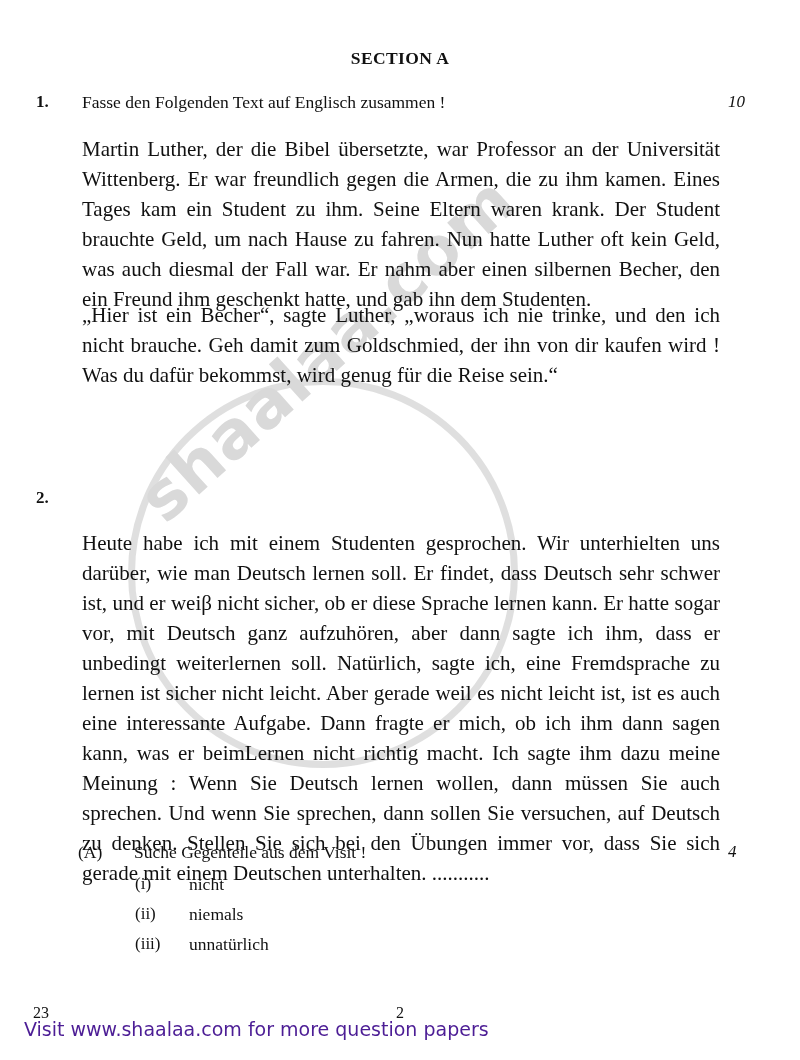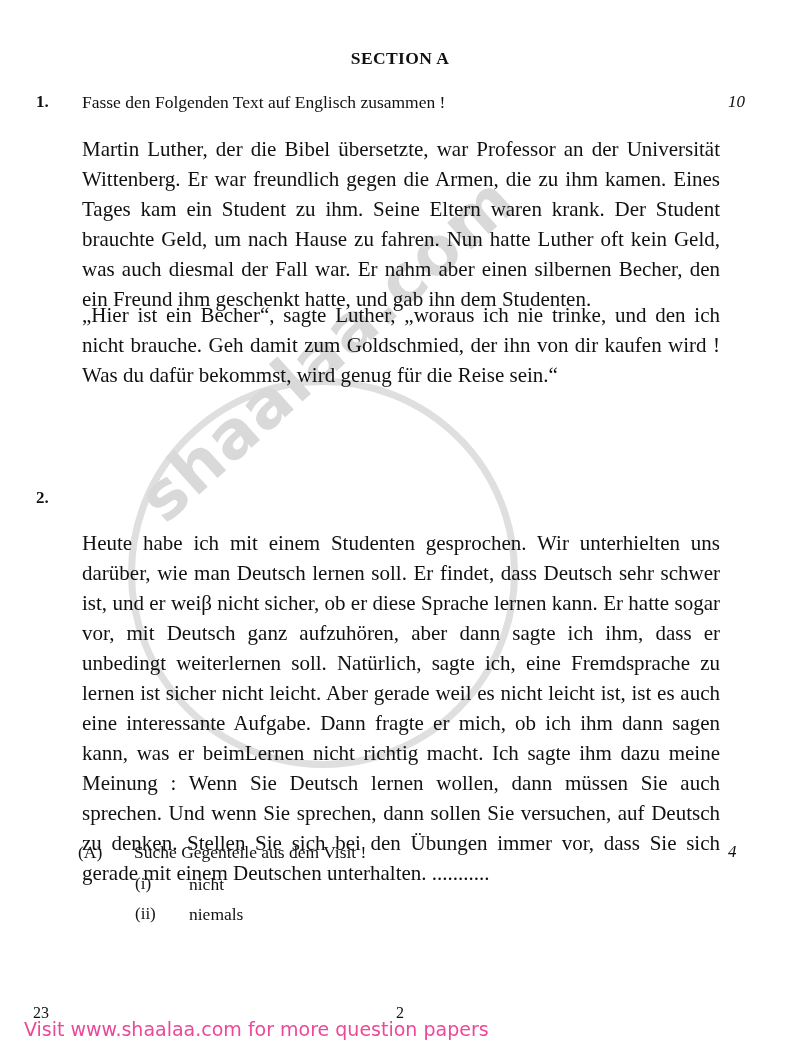--- a/index.html
+++ b/index.html
@@ -171,21 +171,21 @@
     width: 800px;
     text-align: center;
     font-size: 16px;
   }
   .footer-promo {
     position: absolute;
     left: 24px;
     top: 1018px;
     font-family: "DejaVu Sans", "Liberation Sans", sans-serif;
     font-size: 19px;
-    color: #ec4899;
+    color: #4c1d95;
     white-space: nowrap;
     z-index: 5;
   }
 </style>
 </head>
 <body>
 
 <div id="watermark">
   <div class="wm-ring"></div>
   <div class="wm-text">shaalaa.com</div>
@@ -222,19 +222,23 @@
 
   <div class="roman-list" style="top:870px;">
     <div class="roman-item">
       <span class="roman-num">(i)</span>
       <span class="roman-label">nicht</span>
     </div>
     <div class="roman-item">
       <span class="roman-num">(ii)</span>
       <span class="roman-label">niemals</span>
     </div>
+    <div class="roman-item">
+      <span class="roman-num">(iii)</span>
+      <span class="roman-label">unnatürlich</span>
+    </div>
   </div>
 
   <div class="footer-left">23</div>
   <div class="footer-center">2</div>
 </div>
 
 <div class="footer-promo">Visit www.shaalaa.com for more question papers</div>
 
 </body></html>

